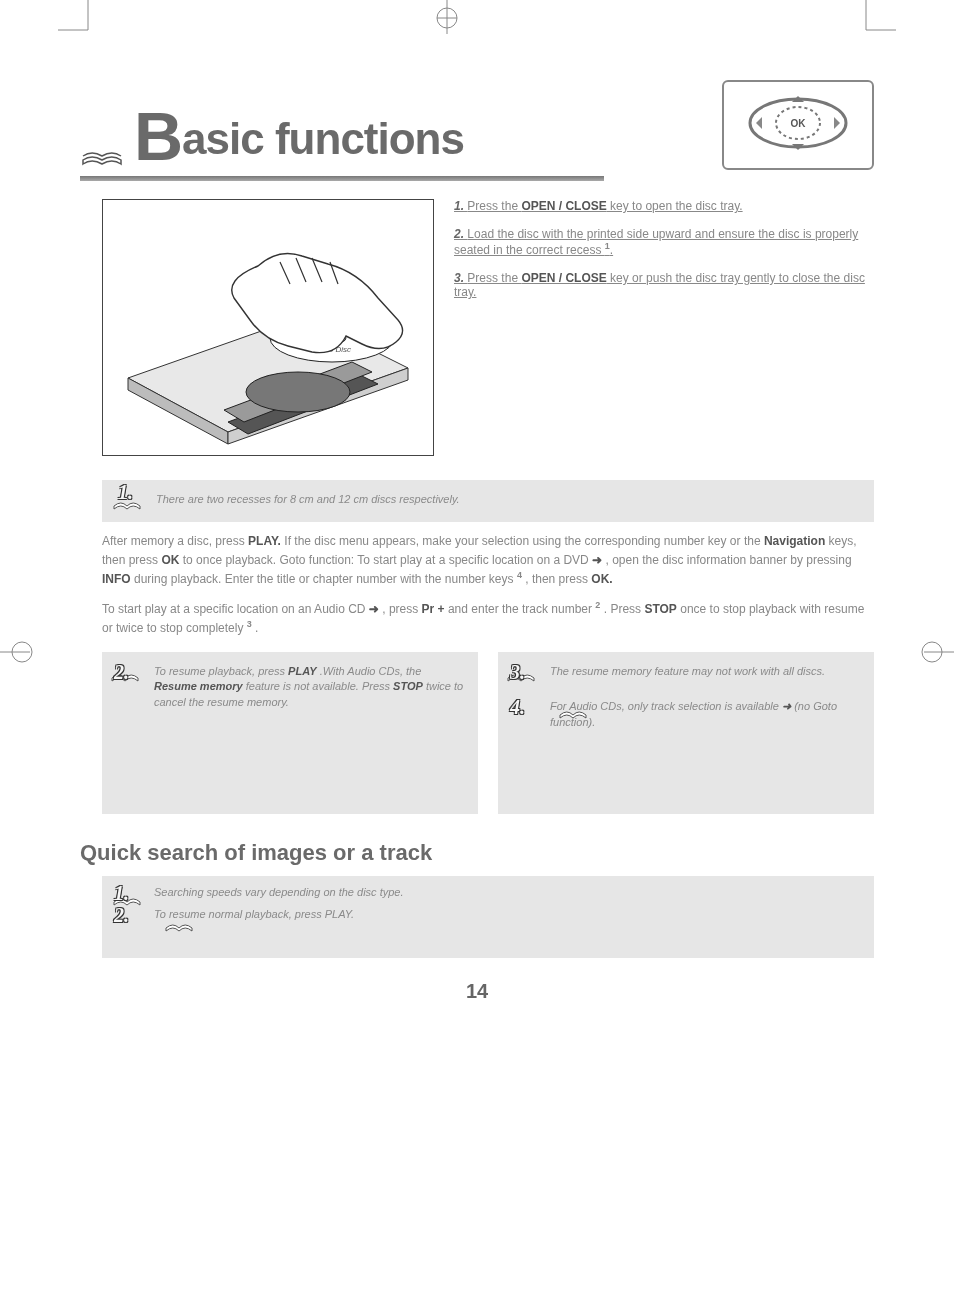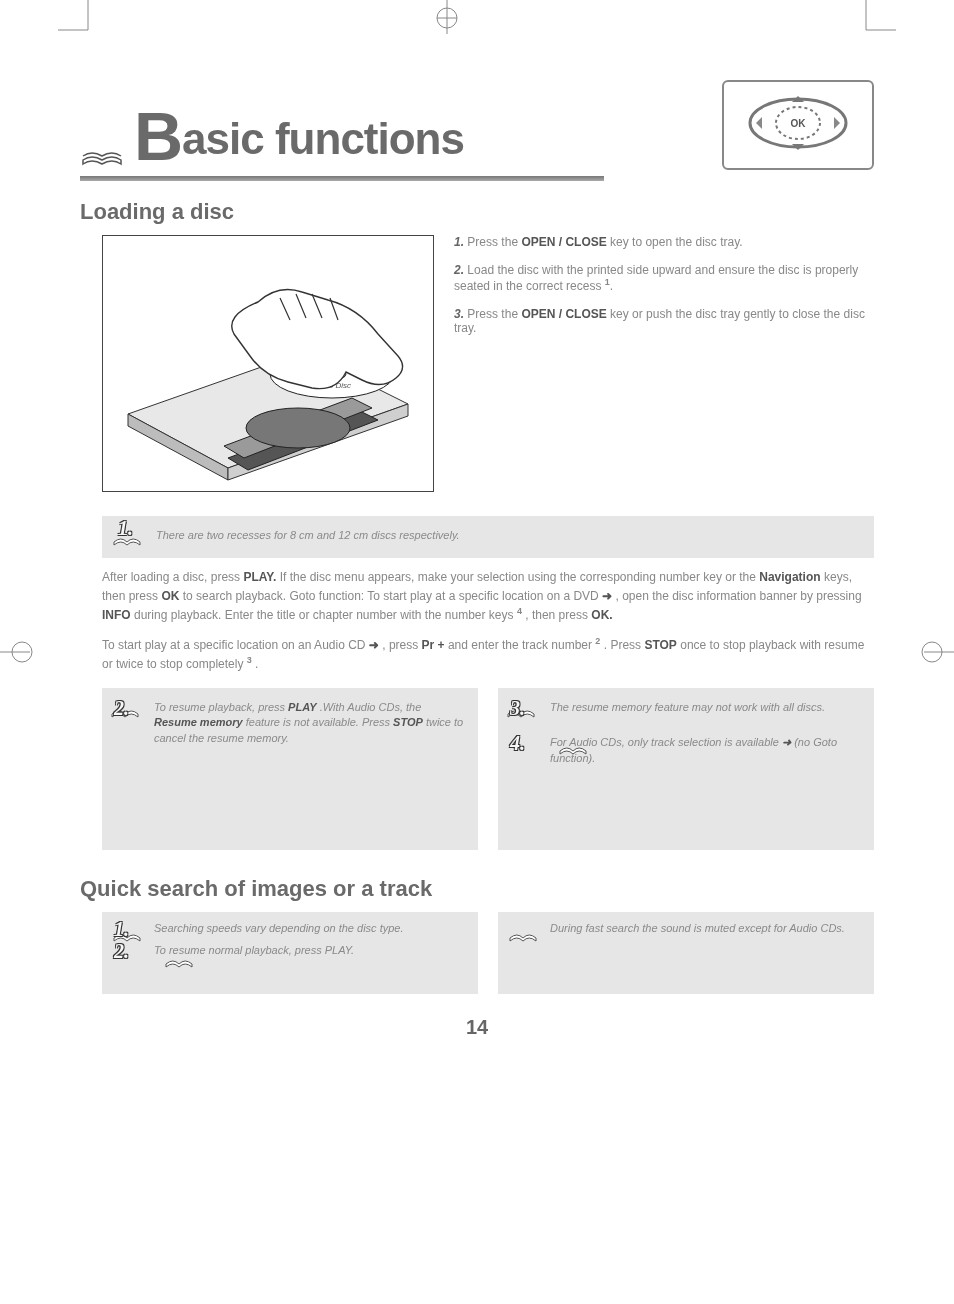--- a/index.html
+++ b/index.html
@@ -85,21 +85,21 @@
   .load-steps {
     flex: 1;
     font-size: 12px;
     color: #888;
   }
   .load-steps ol {
     list-style: none;
     padding: 0;
     margin: 0;
   }
-  .load-steps li { margin-bottom: 14px; }
+  .load-steps li { margin-bottom: 14px; text-decoration: underline; }
   .step-num {
     font-family: "Arial Black", Arial, sans-serif;
     font-weight: 900;
     font-style: italic;
     color: #666;
   }
   .kw {
     font-weight: 900;
     color: #555;
   }
@@ -241,21 +241,20 @@
           <text x="60" y="37" text-anchor="middle" font-size="10" fill="#555" font-weight="bold">OK</text>
           <path d="M60 6 l-6 6 h12 z" fill="#777"></path>
           <path d="M60 60 l-6 -6 h12 z" fill="#777"></path>
           <path d="M18 33 l6 -6 v12 z" fill="#888"></path>
           <path d="M102 33 l-6 -6 v12 z" fill="#888"></path>
         </svg>
       </span>
     </div>
     <div class="title-underline"></div>
 
-    <div class="section-head">Loading a disc</div>
     <div class="loading-row">
       <div class="disc-figure">
         <svg width="320" height="240" viewBox="0 0 320 240">
 
           <polygon points="20,170 196,108 300,160 120,224" fill="#e8e8e8" stroke="#333" stroke-width="1"></polygon>
           <polygon points="20,170 120,224 120,236 20,182" fill="#bcbcbc" stroke="#333"></polygon>
           <polygon points="120,224 300,160 300,172 120,236" fill="#cfcfcf" stroke="#333"></polygon>
 
           <polygon points="120,214 250,166 270,176 140,226" fill="#555" stroke="#222"></polygon>
           <polygon points="116,202 244,154 264,164 136,214" fill="#9a9a9a" stroke="#222"></polygon>
@@ -286,24 +285,24 @@
         <svg width="30" height="26" viewBox="0 0 30 26">
             <path d="M2 20 Q9 14 15 20 Q21 14 28 20 L28 23 Q21 17 15 23 Q9 17 2 23 Z" fill="#fff" stroke="#555"></path>
           </svg>
       </span>
       <span class="fancy-num">1.</span>
       <span>There are two recesses for 8 cm and 12 cm discs respectively.</span>
     </div>
 
     <div class="play-text">
       <div class="play-para">
-        <span>After loading a disc, press </span><span class="kw">PLAY.</span>
+        <span>After memory a disc, press </span><span class="kw">PLAY.</span>
         <span> If the disc menu appears, make your selection using the corresponding number key or the </span><span class="kw">Navigation</span>
         <span> keys, then press </span><span class="kw">OK</span>
-        <span> to search playback.</span>
+        <span> to once playback.</span>
         <span>Goto function: To start play at a specific location on a DVD </span><span class="arrow">➜</span>
         <span>, open the disc information banner by pressing </span><span class="kw">INFO</span>
         <span> during playback. Enter the title or chapter number with the number keys </span><span class="super">4</span>
         <span>, then press </span><span class="kw">OK.</span>
       </div>
       <div class="play-para">
         <span>To start play at a specific location on an Audio CD </span><span class="arrow">➜</span>
         <span>, press </span><span class="kw">Pr +</span>
         <span> and enter the track number </span><span class="super">2</span>
         <span>. Press </span><span class="kw">STOP</span>
@@ -366,25 +365,17 @@
         <div style="position:relative">
           <span class="leaf-icon-wrap" style="top:auto">
             <svg width="30" height="26" viewBox="0 0 30 26">
                 <path d="M2 20 Q9 14 15 20 Q21 14 28 20 L28 23 Q21 17 15 23 Q9 17 2 23 Z" fill="#fff" stroke="#555"></path>
               </svg>
           </span>
           <span class="fancy-num cell-abs-num">2.</span>
           <span>To resume normal playback, press PLAY.</span>
         </div>
       </div>
-      <div class="qn">
-        <span class="leaf-icon-wrap">
-          <svg width="30" height="26" viewBox="0 0 30 26">
-              <path d="M2 20 Q9 14 15 20 Q21 14 28 20 L28 23 Q21 17 15 23 Q9 17 2 23 Z" fill="#fff" stroke="#555"></path>
-            </svg>
-        </span>
-        <span>During fast search the sound is muted except for Audio CDs.</span>
-      </div>
     </div>
 
     <div class="page-num">14</div>
   </div>
 </div>
 
 </body></html>

